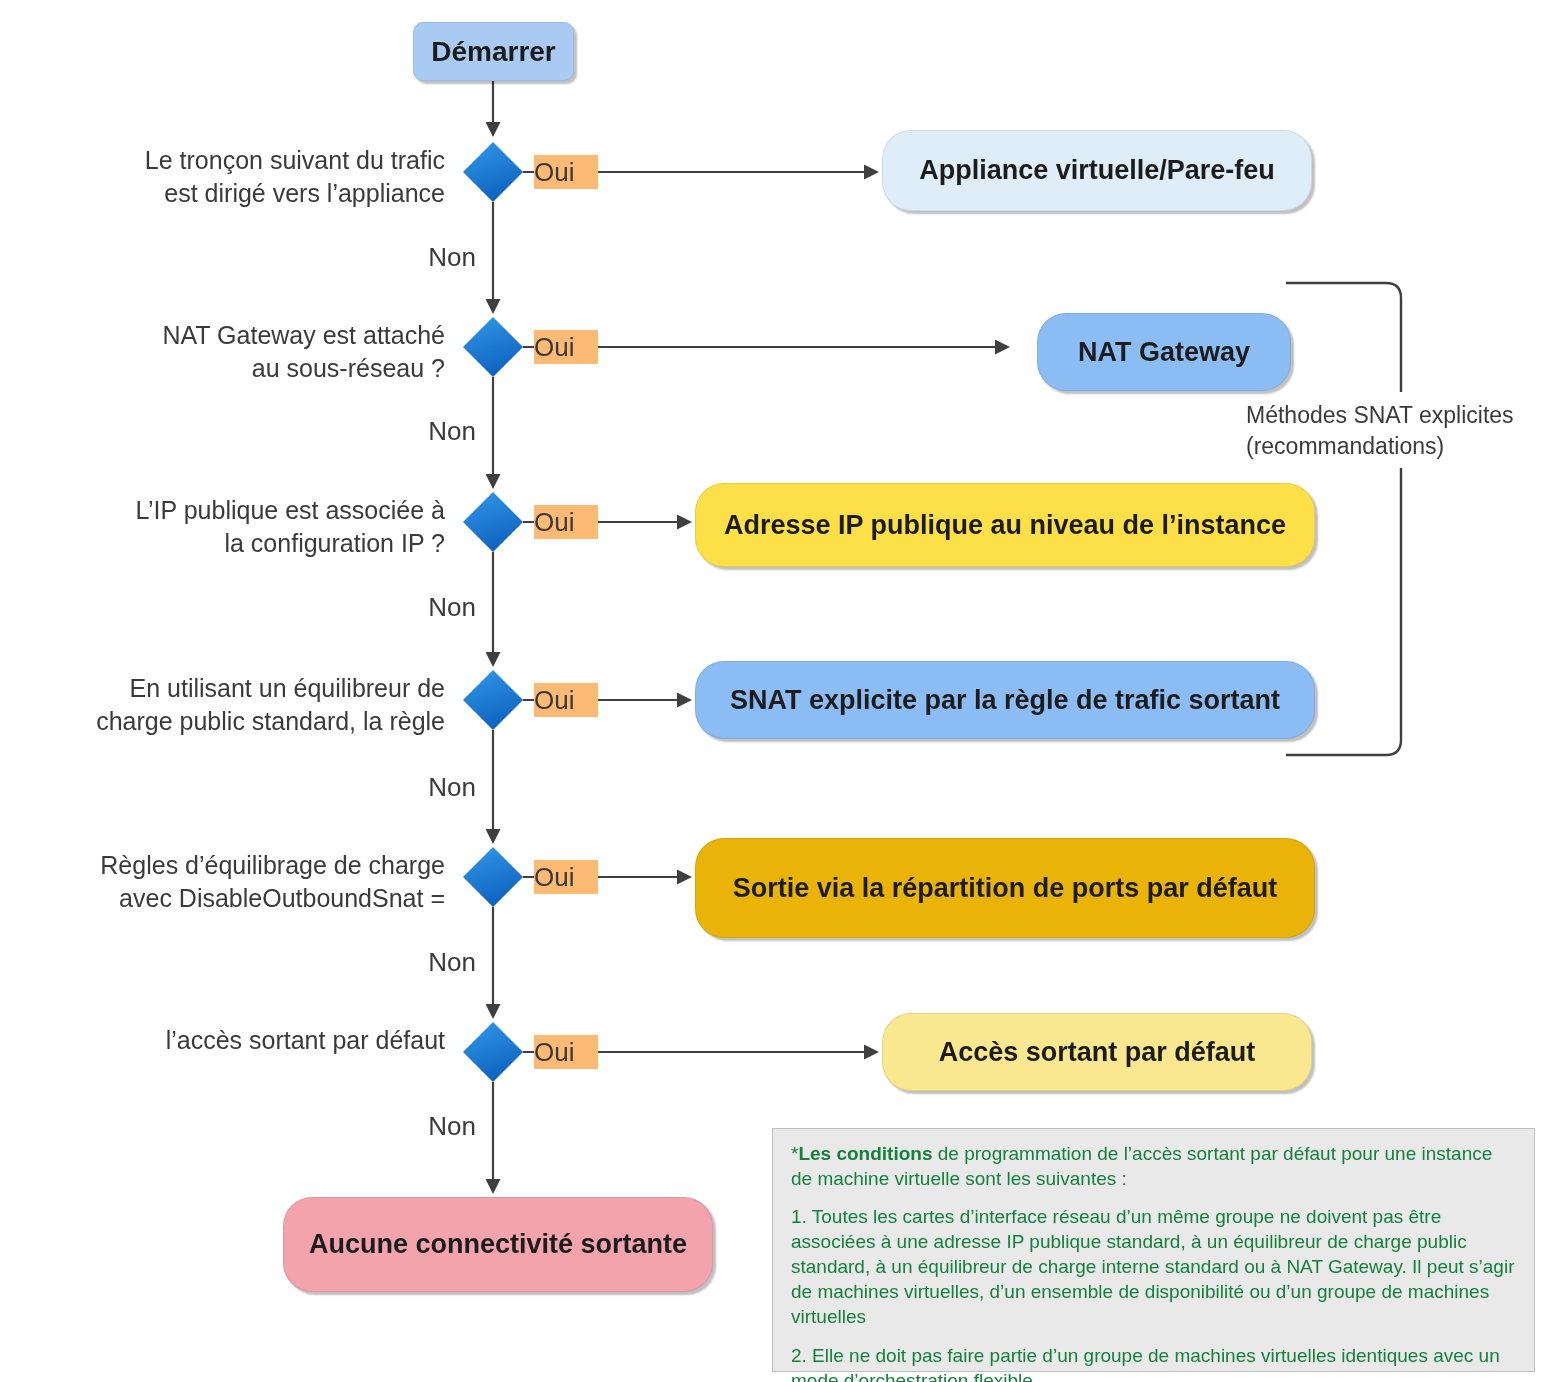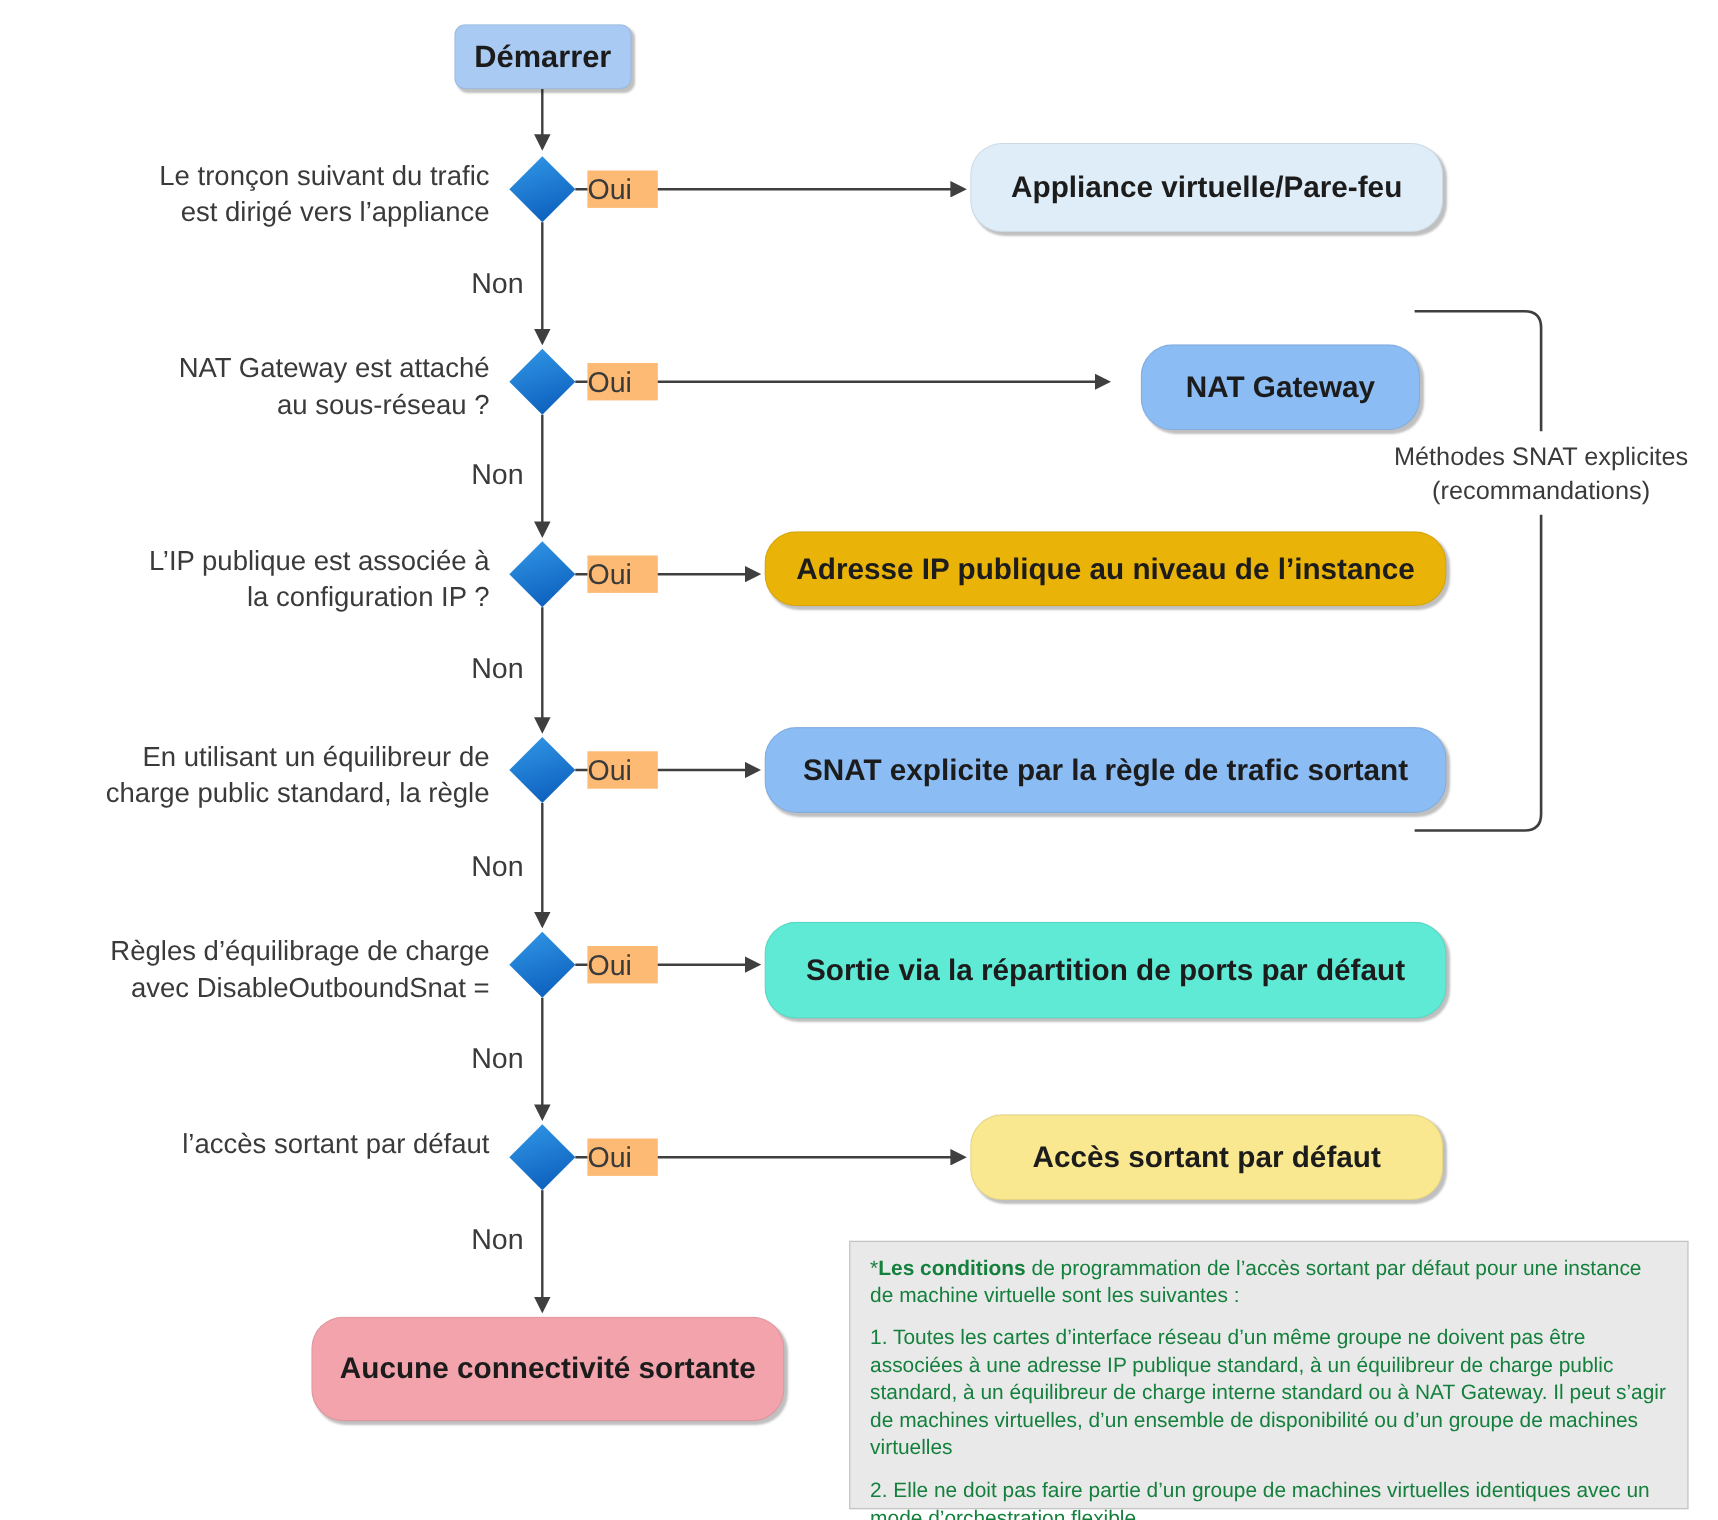--- a/index.html
+++ b/index.html
@@ -52,21 +52,20 @@
     text-align: left;
     background: #fdba74;
   }
   .non { width: 90px; text-align: right; }
 
   .bracket-label {
     position: absolute;
     left: 1246px;
     top: 400px;
     width: 310px;
-    text-align: center;
     font-size: 23px;
     line-height: 31px;
     color: #3a3a3a;
   }
   .bracket-label span { display: block; }
 
   .note {
     position: absolute;
     left: 772px;
     top: 1128px;
@@ -163,23 +162,23 @@
 
   <div class="edge non" style="right:1086px; top:240px;">Non</div>
   <div class="edge non" style="right:1086px; top:414px;">Non</div>
   <div class="edge non" style="right:1086px; top:590px;">Non</div>
   <div class="edge non" style="right:1086px; top:770px;">Non</div>
   <div class="edge non" style="right:1086px; top:945px;">Non</div>
   <div class="edge non" style="right:1086px; top:1109px;">Non</div>
 
   <div class="node outcome" style="left: 882px; top: 130px; width: 430px; height: 81px; background-color: rgb(223, 237, 248);">Appliance virtuelle/Pare-feu</div>
   <div class="node outcome" style="left: 1013px; top: 313px; width: 254px; height: 78px; background-color: rgb(140, 188, 244); margin-left: 24px;">NAT Gateway</div>
-  <div class="node outcome" style="left: 695px; top: 483px; width: 620px; height: 68px; background-color: #eab308;">Adresse IP publique au niveau de l’instance</div>
+  <div class="node outcome" style="left: 695px; top: 483px; width: 620px; height: 84px; background-color: #fde047;">Adresse IP publique au niveau de l’instance</div>
   <div class="node outcome" style="left: 695px; top: 661px; width: 620px; height: 78px; background-color: rgb(140, 188, 244);">SNAT explicite par la règle de trafic sortant</div>
-  <div class="node outcome" style="left: 695px; top: 838px; width: 620px; height: 88px; background-color: #5eead4;">Sortie via la répartition de ports par défaut</div>
+  <div class="node outcome" style="left: 695px; top: 838px; width: 620px; height: 100px; background-color: #eab308;">Sortie via la répartition de ports par défaut</div>
   <div class="node outcome" style="left: 882px; top: 1013px; width: 430px; height: 78px; background-color: rgb(249, 232, 143);">Accès sortant par défaut</div>
 
   <div class="node outcome" style="left: 283px; top: 1197px; width: 430px; height: 95px; background-color: rgb(242, 163, 172);">Aucune connectivité sortante</div>
 
   <div class="bracket-label">
     <span>Méthodes SNAT explicites</span>
     <span>(recommandations)</span>
   </div>
 
   <div class="note">

